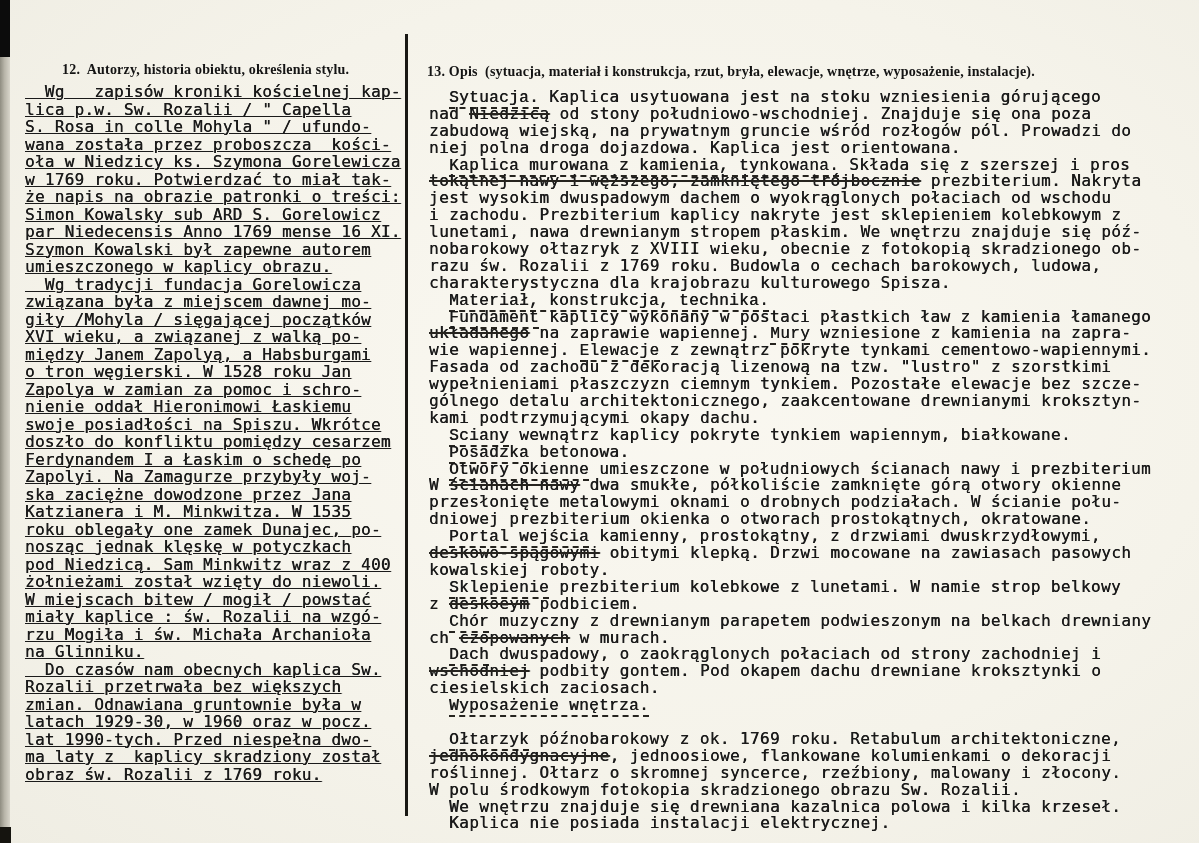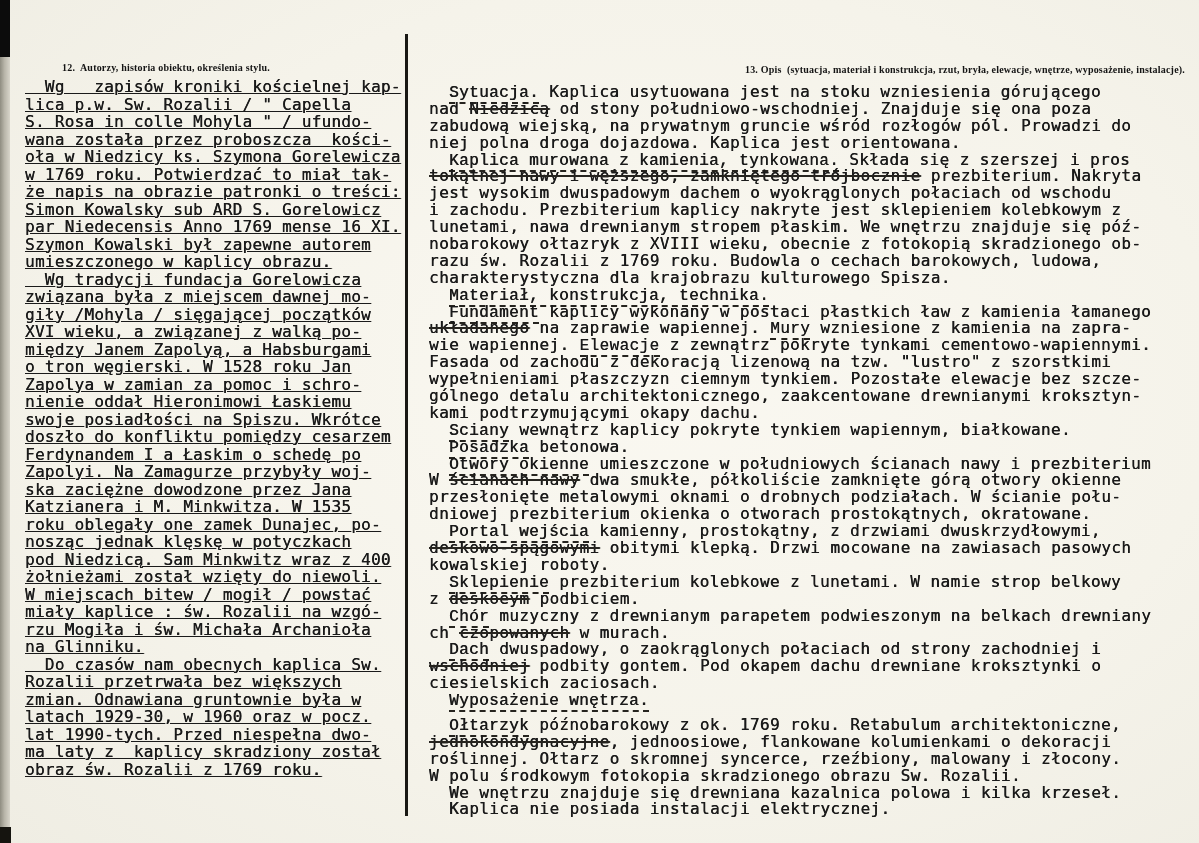--- a/index.html
+++ b/index.html
@@ -21,37 +21,37 @@
   .mark-bottom-left{position:absolute;left:0;top:827px;width:11px;height:16px;background:#15140f;}
   .divider{position:absolute;left:405px;top:34px;width:3px;height:782px;background:#191814;}
 
   .col{position:absolute;}
   .col-left{left:25px;top:62px;width:380px;}
   .col-right{left:425px;top:64px;width:760px;}
 
   .col-header{
     font-family:"Liberation Serif", serif;
     font-weight:bold;
-    font-size:10px;
+    font-size:14px;
     letter-spacing:.2px;
     color:#141414;
     white-space:pre;
   }
   .col-left .col-header{margin-left:37px;margin-bottom:5px;}
-  .col-right .col-header{margin-left:2px;margin-bottom:9px;text-align:right;}
+  .col-right .col-header{margin-left:2px;margin-bottom:9px;}
 
   .body{white-space:pre;}
   .line{
     white-space:pre;
     font-size:16px;
     text-shadow:0.35px 0 0 currentColor;
   }
   .col-left .line{line-height:17.5px;height:17.5px;letter-spacing:.25px;text-decoration:underline;}
   .col-right .line{line-height:16.9px;height:16.9px;letter-spacing:.4px;margin-left:4px;}
-  .line.gap{margin-top:8px;}
+  .line.gap{margin-top:17px;}
 
   
   .m-u, .m-ud{border-bottom:2px dashed #26241f;font-family:Liberation Mono, monospace;}
   
   .m-s{text-decoration:line-through;text-decoration-thickness:2px;text-decoration-color:#26241f;}
 </style>
 </head>
 <body>
 
 <div class="page">

